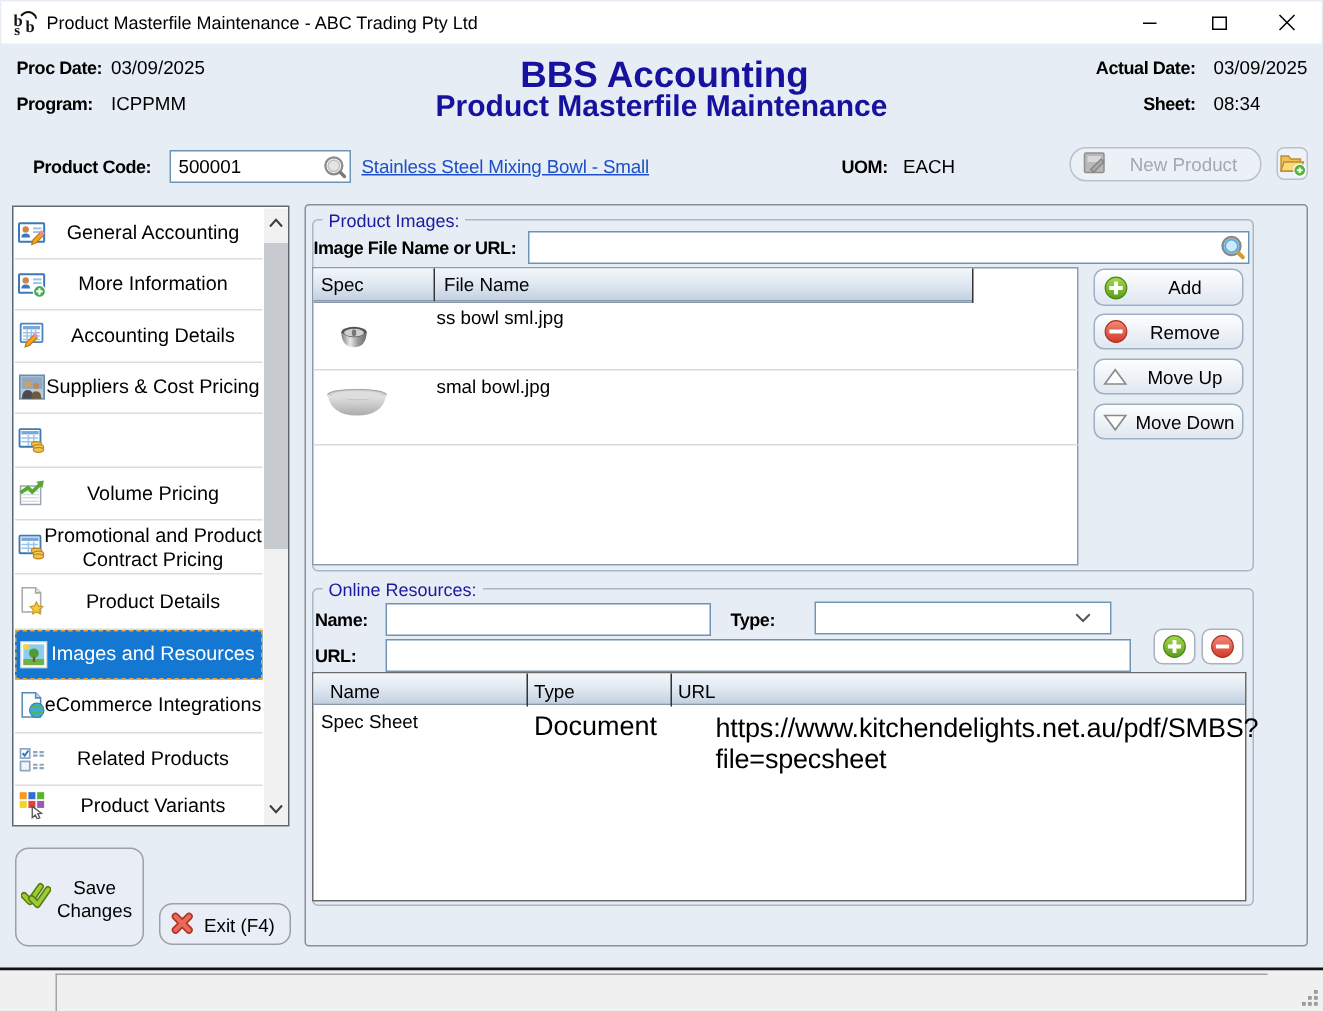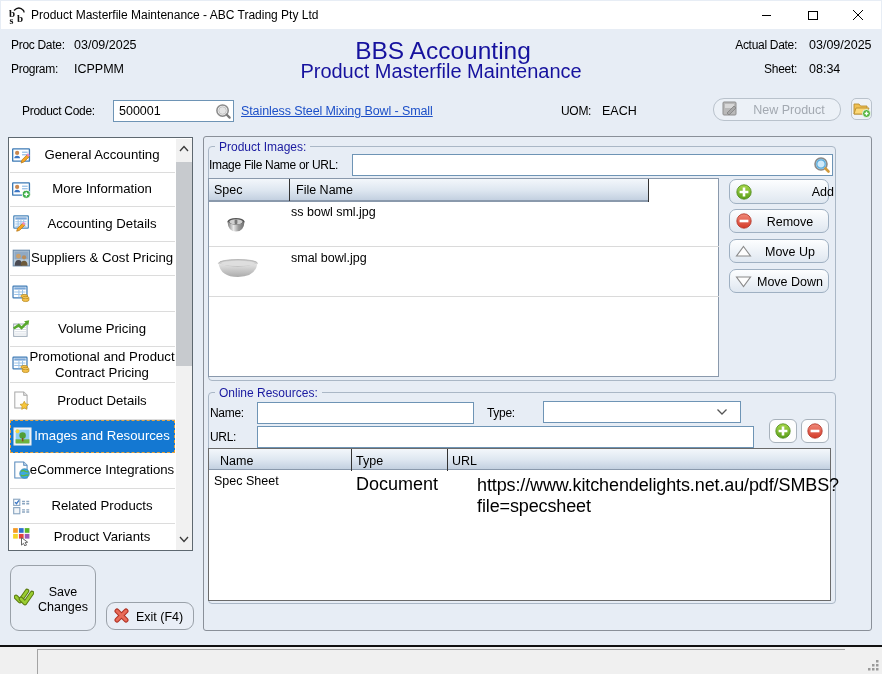--- a/index.html
+++ b/index.html
@@ -1,19 +1,19 @@
 <!DOCTYPE html>
 <html><head>
 <meta charset="utf-8">
 <style>
 * { margin:0; padding:0; box-sizing:border-box; }
 html,body { width:882px; height:674px; overflow:hidden; }
 body { font-family:"Liberation Sans",sans-serif; position:relative; background:#e7edf5; font-size:12.5px; color:#000; }
 .abs { position:absolute; }
-.b { font-weight:normal; font-size:12px; letter-spacing:-0.3px; }
+.b { font-weight:bold; font-size:12px; letter-spacing:-0.3px; }
 .titlebar { position:absolute; left:1px; top:1px; width:880px; height:28px; background:#fff; }
 .title-text { position:absolute; left:31px; top:8px; font-size:12px; }
 .navy { color:#16129e; }
 .inp { position:absolute; background:#fff; border:1px solid #6e94b5; }
 .link { color:#1d50c8; text-decoration:underline; }
 .fieldset { position:absolute; border:1px solid #aab7c6; border-radius:4px; }
 .fieldlabel { position:absolute; background:#e7edf5; color:#1a1aa0; padding:0 4px; font-size:12px; }
 .btn { position:absolute; border:1px solid #9fb0c2; border-radius:7px; background:linear-gradient(#fdfeff,#dfe7f0); }
 .gridhead { background:linear-gradient(#f3f7fb,#dde6f0 55%,#c3d0e0); }
 </style>
@@ -269,21 +269,21 @@
 <svg class="abs" style="left:736px;top:183.5px" width="16" height="16" viewBox="0 0 16 16">
  <defs>
       <linearGradient id="gg" x1="0" y1="0" x2="0" y2="1">
         <stop offset="0" stop-color="#a8d84a"></stop>
         <stop offset="1" stop-color="#5a9e1a"></stop>
       </linearGradient>
     </defs>
  <circle cx="8" cy="8" r="7.2" fill="url(#gg)" stroke="#4a8816" stroke-width="0.8"></circle>
  <path d="M8 3.6 L8 12.4 M3.6 8 L12.4 8" stroke="#fff" stroke-width="2.6"></path>
 </svg>
-<div class="abs" style="left:794px;top:185px;width:40px;text-align:right;font-size:12.5px">Add</div>
+<div class="abs" style="left:770px;top:185px;width:40px;text-align:center;font-size:12.5px">Add</div>
 <svg class="abs" style="left:736px;top:213px" width="16" height="16" viewBox="0 0 16 16">
  <defs>
       <linearGradient id="rg" x1="0" y1="0" x2="0" y2="1">
         <stop offset="0" stop-color="#f08a7a"></stop>
         <stop offset="1" stop-color="#d43a28"></stop>
       </linearGradient>
     </defs>
  <circle cx="8" cy="8" r="7.2" fill="url(#rg)" stroke="#b03022" stroke-width="0.8"></circle>
  <rect x="3.6" y="6.7" width="8.8" height="2.6" fill="#fff"></rect>
 </svg>

